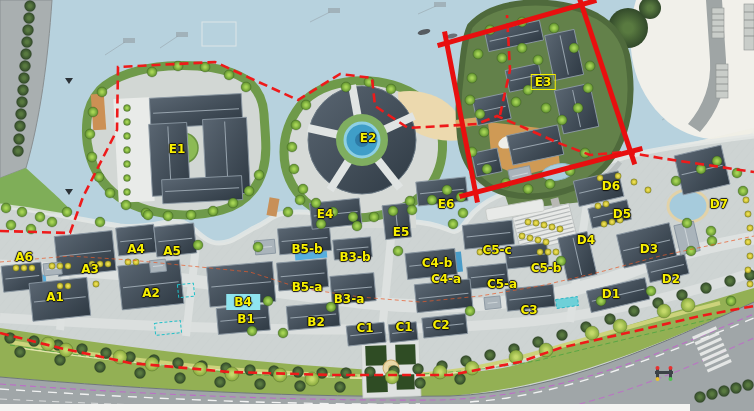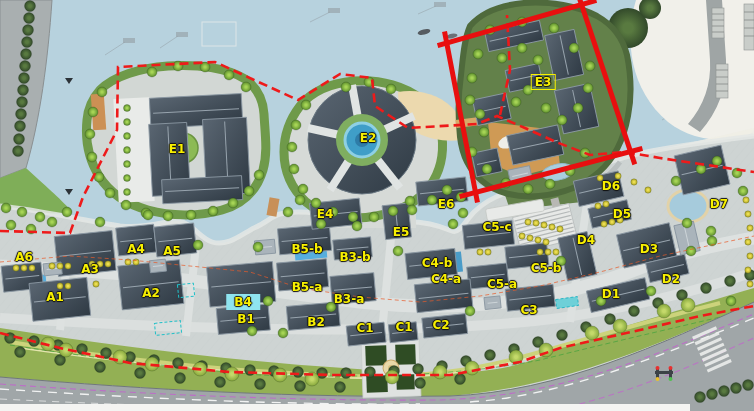--- a/index.html
+++ b/index.html
@@ -617,21 +617,21 @@
       <div class="mlabel" style="left: 355px; top: 257px;">B3-b</div>
       <div class="mlabel hl-cyan" style="left: 243px; top: 282px;">B4</div>
       <div class="mlabel" style="left: 307px; top: 287px;">B5-a</div>
       <div class="mlabel" style="left: 349px; top: 299px;">B3-a</div>
       <div class="mlabel" style="left: 246px; top: 319px;">B1</div>
       <div class="mlabel" style="left: 316px; top: 322px;">B2</div>
       <div class="mlabel" style="left: 365px; top: 328px;">C1</div>
       <div class="mlabel" style="left: 404px; top: 327px;">C1</div>
       <div class="mlabel" style="left: 441px; top: 325px;">C2</div>
       <div class="mlabel" style="left: 437px; top: 263px;">C4-b</div>
-      <div class="mlabel" style="left: 491px; top: 227px; padding-left: 12px;">C5-c</div>
+      <div class="mlabel" style="left: 491px; top: 250px; padding-left: 12px;">C5-c</div>
       <div class="mlabel" style="left: 530px; top: 268px; margin-left: 16px;">C5-b</div>
       <div class="mlabel" style="left: 496px; top: 284px; padding-left: 12px;">C5-a</div>
       <div class="mlabel" style="left: 446px; top: 279px;">C4-a</div>
       <div class="mlabel" style="left: 529px; top: 310px;">C3</div>
       <div class="mlabel" style="left: 611px; top: 186px;">D6</div>
       <div class="mlabel" style="left: 622px; top: 214px;">D5</div>
       <div class="mlabel" style="left: 586px; top: 240px;">D4</div>
       <div class="mlabel" style="left: 649px; top: 249px;">D3</div>
       <div class="mlabel" style="left: 666px; top: 279px; padding-left: 10px;">D2</div>
       <div class="mlabel" style="left: 611px; top: 294px;">D1</div>

